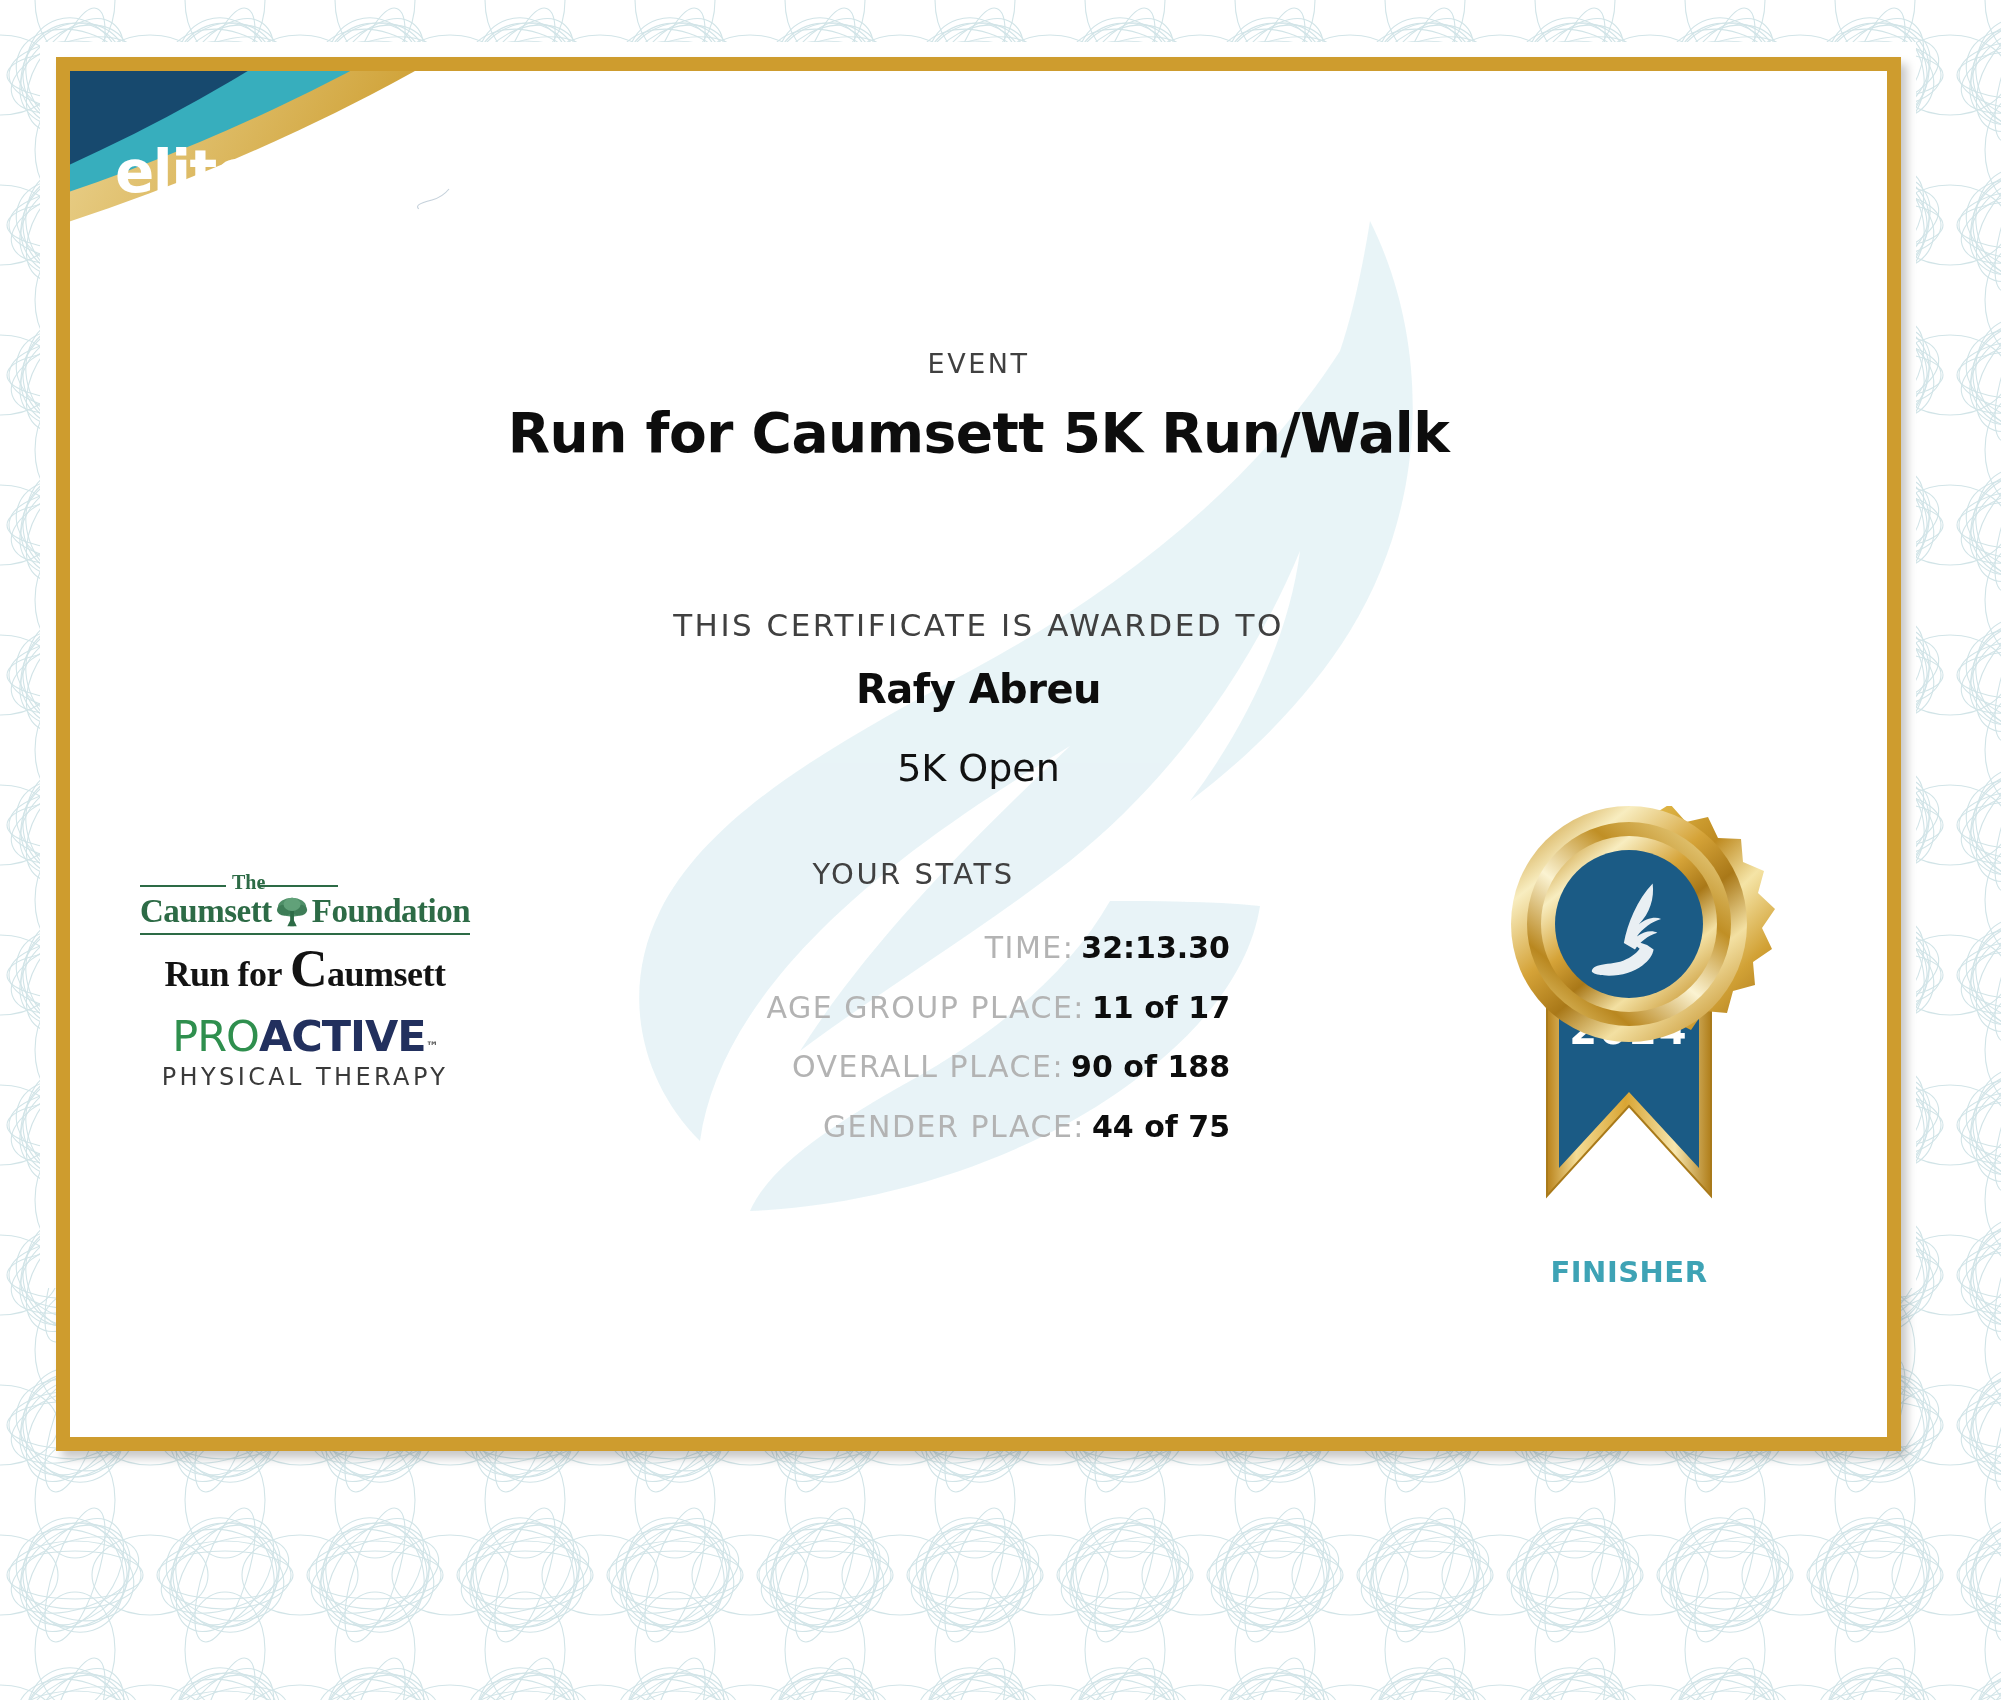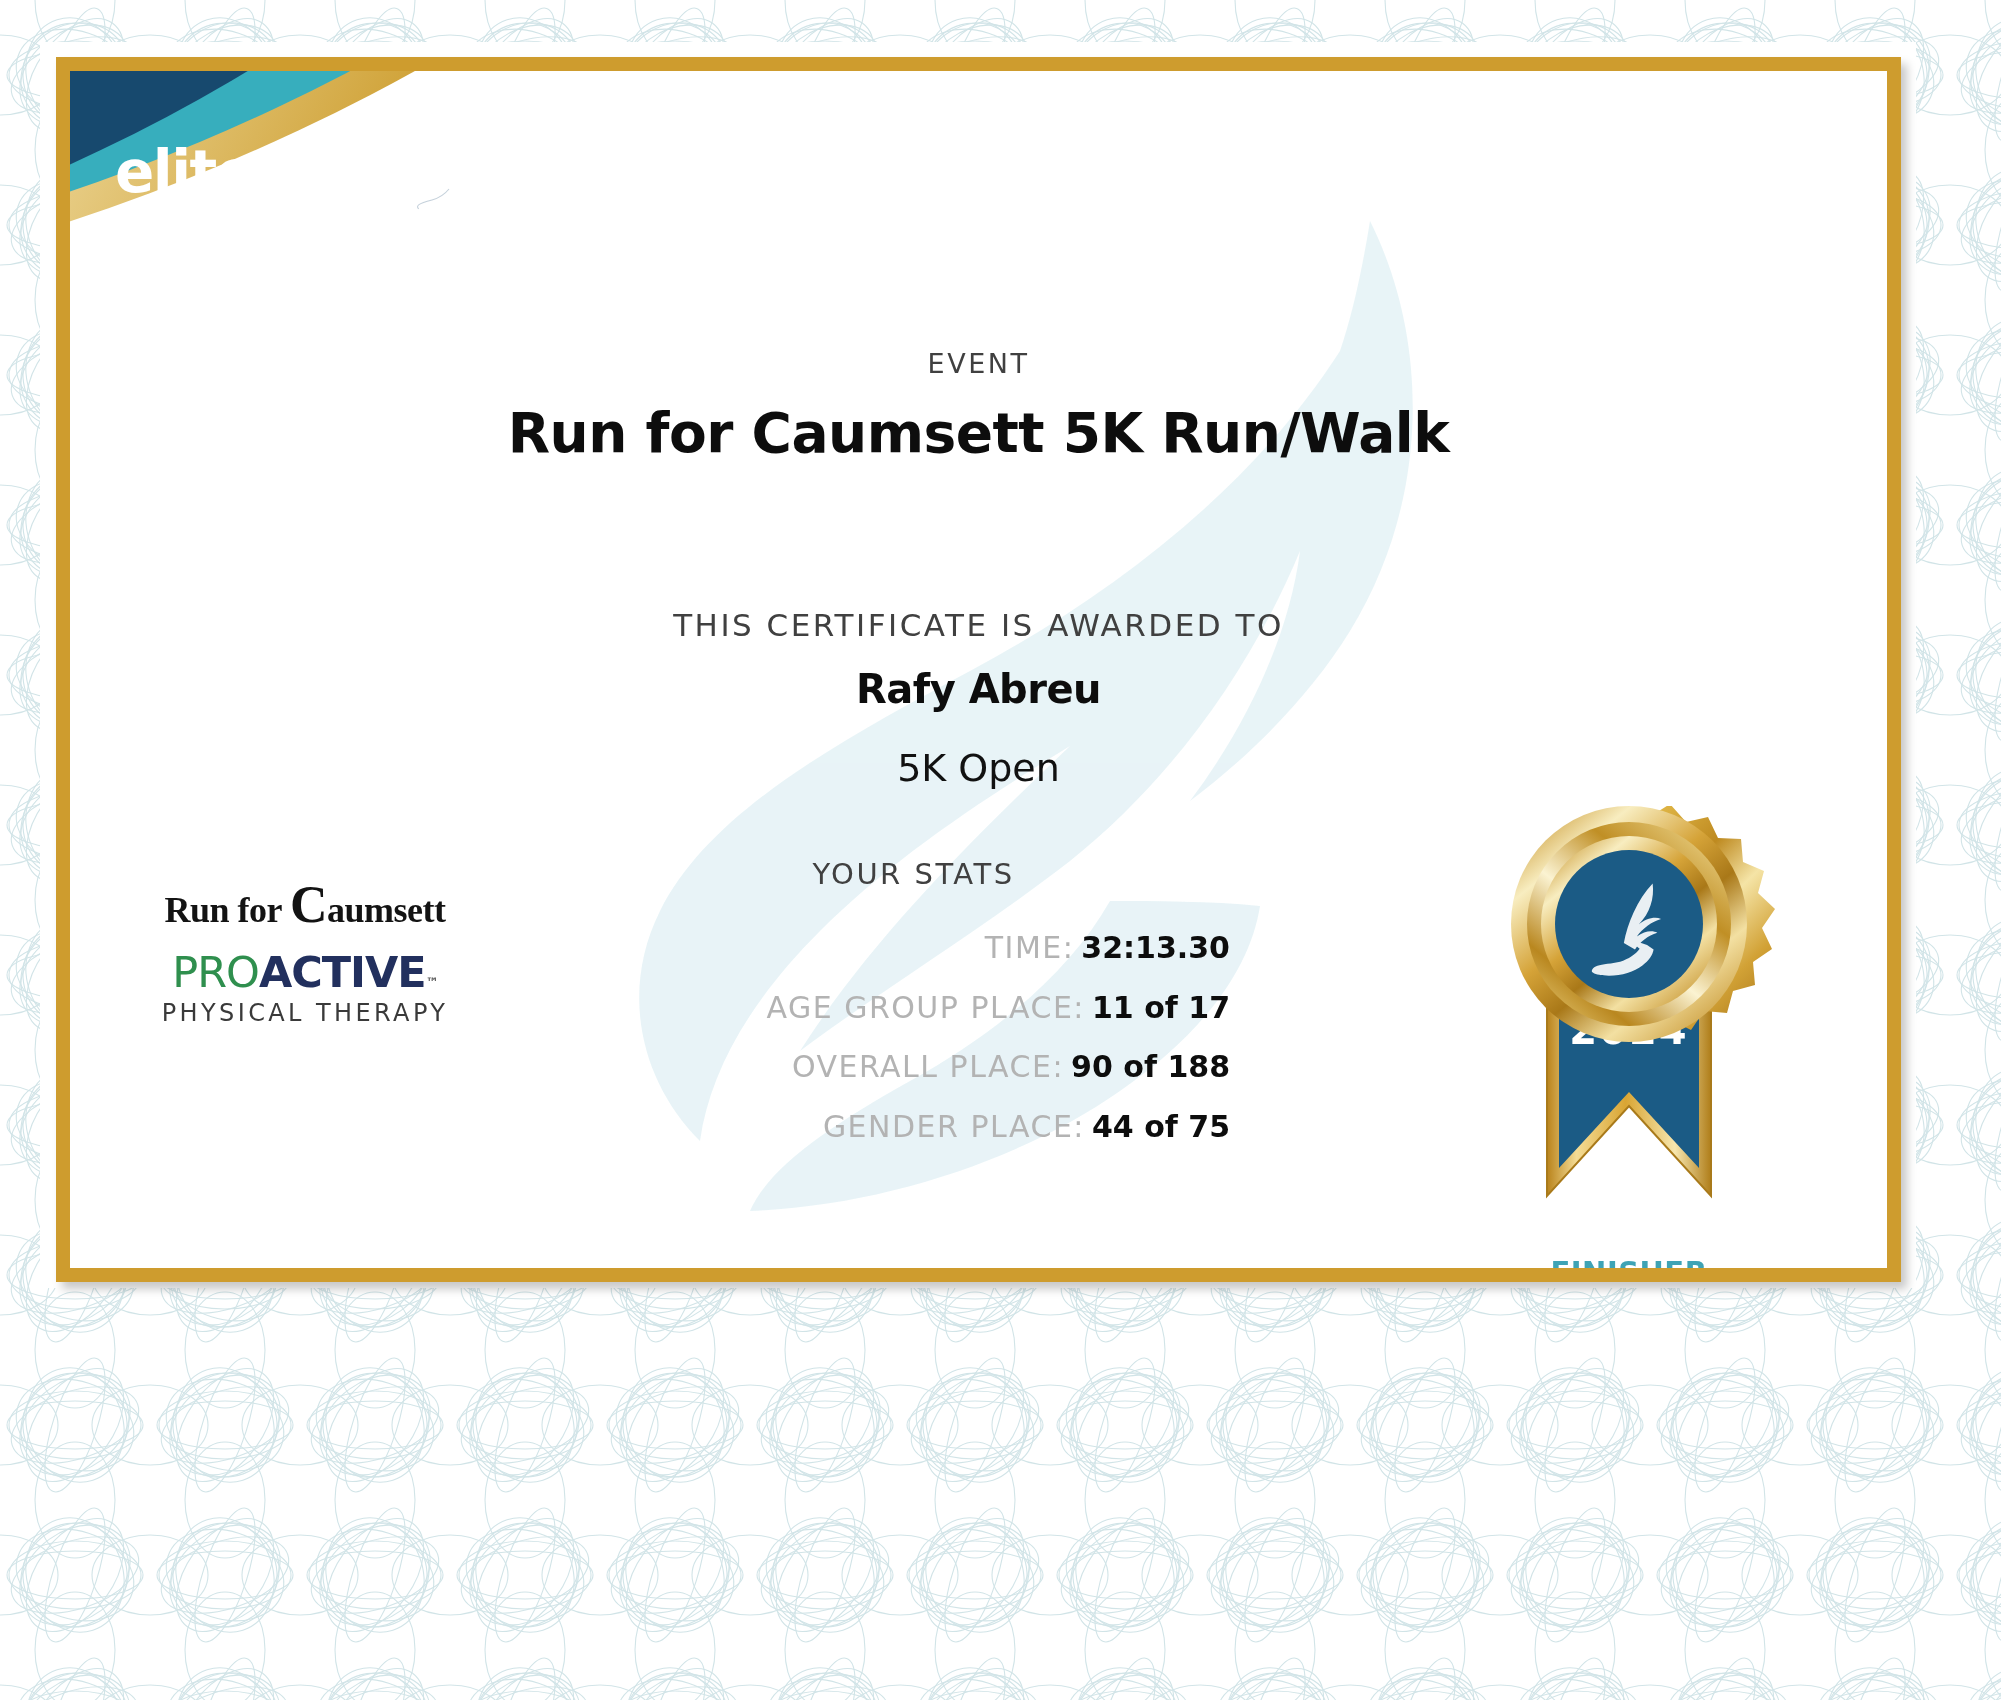--- a/index.html
+++ b/index.html
@@ -19,21 +19,21 @@
   .guilloche{
     position:absolute;
     inset:0;
     pointer-events:none;
   }
 
   
   #gold-frame{
     position:absolute;
     left:56px;top:57px;
-    width:1845px;height:1225px;
+    width:1845px;height:1394px;
     background:#CE9C2E;
     box-shadow:6px 7px 9px rgba(0,0,0,.22);
   }
   #inner-card{
     position:absolute;
     left:14px;top:14px;right:14px;bottom:14px;
     background:#ffffff;
     overflow:hidden;
   }
 
@@ -319,20 +319,38 @@
           <div class="stat-row">
             <span class="stat-key">OVERALL PLACE:</span><span class="stat-val">90 of 188</span>
           </div>
           <div class="stat-row">
             <span class="stat-key">GENDER PLACE:</span><span class="stat-val">44 of 75</span>
           </div>
         </div>
 
         <div id="sponsors">
 
+          <div class="sponsor" id="sponsor-caumsett-foundation">
+            <div class="cf-rule cf-rule-top-left"></div>
+            <div class="cf-rule cf-rule-top-right"></div>
+            <div class="cf-the">The</div>
+            <div class="cf-main">
+              <span>Caumsett</span>
+              <svg width="34" height="34" viewBox="0 0 34 34">
+                <ellipse cx="17" cy="12" rx="15" ry="10" fill="#4f8f68"></ellipse>
+                <ellipse cx="9" cy="15" rx="8" ry="6" fill="#3e7d57"></ellipse>
+                <ellipse cx="25" cy="15" rx="8" ry="6" fill="#3e7d57"></ellipse>
+                <ellipse cx="17" cy="9" rx="9" ry="7" fill="#61a179"></ellipse>
+                <rect x="15" y="16" width="4" height="16" fill="#2d6b46"></rect>
+                <path d="M12 32 L22 32 L19 26 L15 26 Z" fill="#2d6b46"></path>
+              </svg>
+              <span>Foundation</span>
+            </div>
+            <div class="cf-rule cf-rule-bottom"></div>
+          </div>
 
           <div class="sponsor" id="sponsor-run-for-caumsett">
             <span>Run for </span><span class="bigC">C</span><span>aumsett</span>
           </div>
 
           <div class="sponsor" id="sponsor-proactive">
             <div class="pa-top">
               <span class="pa-pro">PRO</span>
                 <span class="pa-active">ACTIVE</span>
                 <span class="pa-tm">™</span>

